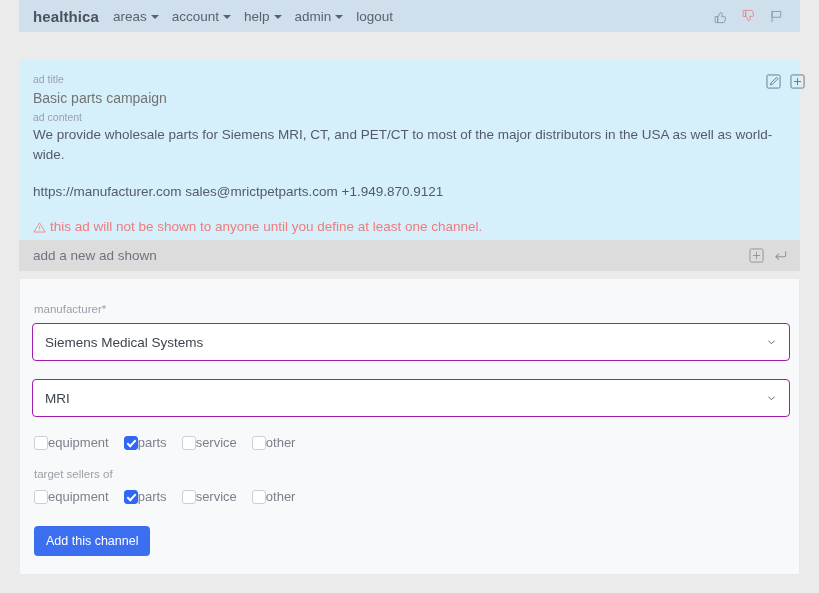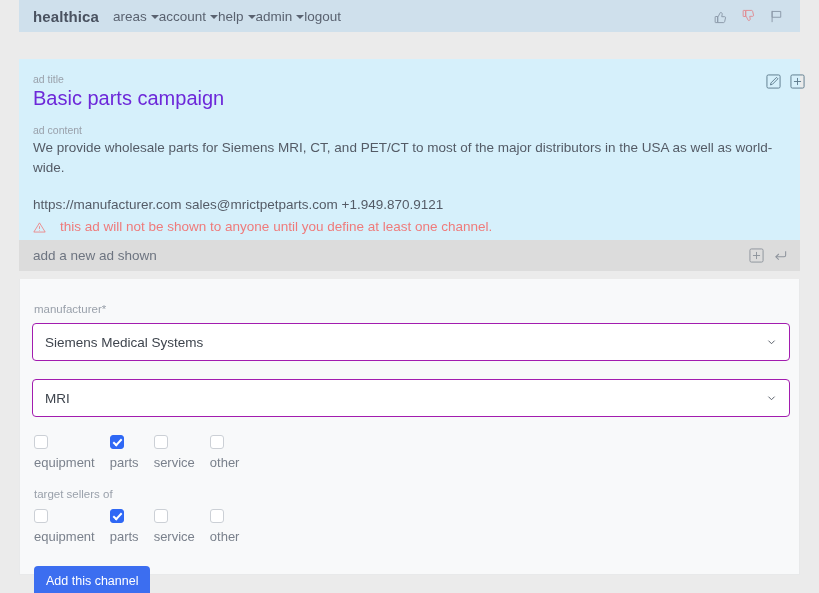--- a/index.html
+++ b/index.html
@@ -37,21 +37,21 @@
   .brand {
     font-size: 15px;
     font-weight: bold;
     color: #4a5260;
     letter-spacing: 0.1px;
     margin-right: 14px;
   }
   .nav-links {
     display: flex;
     align-items: center;
-    gap: 0;
+    gap: 13px;
   }
   .nav-item {
     display: flex;
     align-items: center;
     gap: 4px;
     font-size: 13.5px;
     color: #5a6270;
     cursor: pointer;
     white-space: nowrap;
   }
@@ -96,44 +96,44 @@
     height: 15px;
     cursor: pointer;
   }
   .icon-btn svg { display: block; }
   .field-label {
     font-size: 10.5px;
     color: #9aa1ab;
     line-height: 15px;
   }
   .ad-title {
-    font-size: 20px;
-    color: #6d28d9;
+    font-size: 14px;
+    color: #737373;
     line-height: 22px;
-    margin-bottom: 14px;
+    margin-bottom: 1px;
   }
   .ad-content {
     font-size: 13.5px;
     color: #545b66;
     line-height: 20px;
   }
   .ad-contact {
     font-size: 13.5px;
     color: #545b66;
     line-height: 20px;
     margin-top: 17px;
   }
   .ad-warning {
     display: flex;
     align-items: center;
-    gap: 14px;
+    gap: 4px;
     font-size: 13.5px;
     color: #ef7b7b;
     line-height: 20px;
-    margin-top: 2px;
+    margin-top: 15px;
   }
   .ad-warning svg { display: block; flex: none; }
 
   
   .panel-header {
     position: absolute;
     left: 19px;
     top: 240px;
     width: 781px;
     height: 31px;
@@ -211,25 +211,23 @@
   }
   .check-row {
     display: flex;
     align-items: center;
     gap: 6px;
     margin-bottom: 16px;
     padding-left: 2px;
   }
   .check-item {
     display: flex;
-    align-items: flex-start;
-    gap: 6px;
+    align-items: flex-end;
     margin-right: 9px;
     cursor: pointer;
-    flex-direction: column;
   }
   .checkbox {
     width: 14px;
     height: 14px;
     border: 1px solid #ccd0d6;
     border-radius: 3px;
     background: #ffffff;
     box-sizing: border-box;
     flex: none;
     position: relative;

